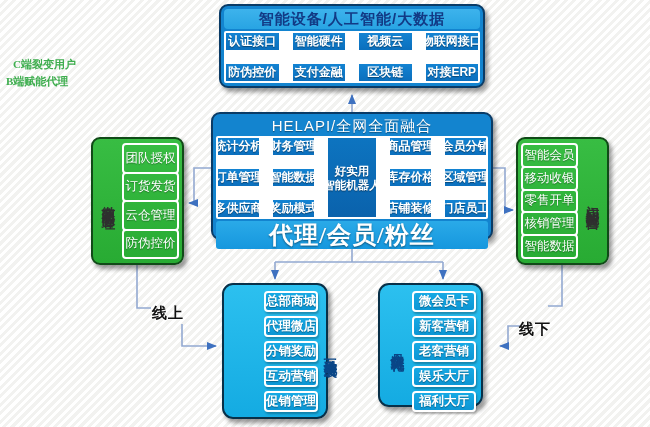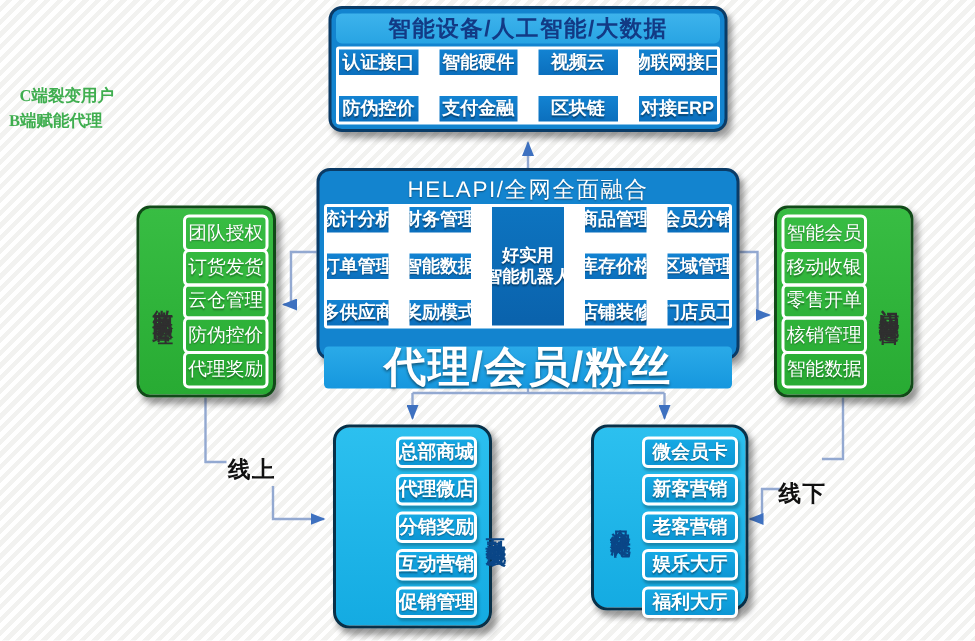--- a/index.html
+++ b/index.html
@@ -27,42 +27,42 @@
   .cellgrid { background:#ffffff; padding:2px; display:grid; gap:14px; flex:1; border-radius:2px; }
   .top-grid { grid-template-columns:repeat(4,1fr); grid-template-rows:repeat(2,1fr); }
   .center-grid { grid-template-columns:1fr 1fr 1.18fr 1fr 1fr; grid-template-rows:repeat(3,1fr); }
   .cell {
     background:linear-gradient(180deg,#1383d2,var(--cell_blue,#0b6fbd));
     color:#fff; font-weight:bold; font-size:12px; text-shadow:0 1px 1px rgba(0,0,0,.4);
     display:flex; align-items:center; justify-content:center; white-space:nowrap; overflow:hidden;
   }
   .cell.robot { background:linear-gradient(180deg,#0d74c0,var(--cell_blue_dark,#0a62ac)); flex-direction:column; font-size:11.5px; line-height:14px; }
   .center-header { color:#fff; font-weight:normal; font-size:15px; letter-spacing:1px; height:21px; display:flex; align-items:center; justify-content:center; text-shadow:0 1px 1px rgba(0,0,0,.4); }
-  .center-footer { background:linear-gradient(180deg,#2aaae8,var(--footer_band,#1697de)); color:#fff; font-weight:bold; font-size:28px; letter-spacing:1px; height:28px; margin-top:12px; border-radius:3px; display:flex; align-items:center; justify-content:center; text-shadow:0 1px 2px rgba(0,0,0,.45); }
+  .center-footer { background:linear-gradient(180deg,#2aaae8,var(--footer_band,#1697de)); color:#fff; font-weight:bold; font-size:24px; letter-spacing:1px; height:28px; margin-top:2px; border-radius:3px; display:flex; align-items:center; justify-content:center; text-shadow:0 1px 2px rgba(0,0,0,.45);font-family:Liberation Serif, serif; }
 
   
   .greenbox { background:linear-gradient(180deg,#38bd43,var(--green,#28ab33)); border:2px solid var(--green_border,#114a18); padding:4px 3px; display:flex; gap:2px; }
   .left-box  { left:91px;  top:137px; width:93px; height:128px; }
   .right-box { left:516px; top:137px; width:93px; height:128px; }
   .vlabel { display:flex; align-items:center; justify-content:center; }
   .vlabel span { writing-mode:vertical-rl; text-orientation:upright; letter-spacing:2px; white-space:nowrap; }
   .greenbox .vlabel { width:24px; }
   .greenbox .vlabel span { color:var(--green_label,#2f2f2f); font-weight:bold; font-size:13.5px; }
   .g-items { flex:1; display:flex; flex-direction:column; }
   .g-item {
     flex:1; border:2px solid #fff; border-radius:4px; margin-top:-2px;
     color:#fff; font-weight:normal; font-size:12.5px; text-shadow:0 1px 1px rgba(0,0,0,.35);
     display:flex; align-items:center; justify-content:center; white-space:nowrap;
   }
   .g-item:first-child { margin-top:0; }
 
   
   .cyanbox { background:linear-gradient(180deg,#2cc0ef,var(--cyan,#14abe2)); border:2px solid var(--cyan_border,#083048); padding:6px 5px; display:flex; gap:3px; border-radius:11px; }
   .bl-box { left:222px; top:283px; width:106px; height:136px;padding-left:40px; }
-  .br-box { left:394px; top:283px; width:105px; height:124px; }
+  .br-box { left:378px; top:283px; width:105px; height:124px; }
   .cyanbox .vlabel { width:24px; }
   .cyanbox .vlabel span { color:var(--cyan_label,#0a4687); font-weight:bold; font-size:13.5px; letter-spacing:1px; }
   .c-items { flex:1; display:flex; flex-direction:column; gap:4px; }
   .c-item {
     flex:1; border:2px solid #fff; border-radius:4px; background:linear-gradient(180deg,#16a9e4,var(--cyan_cell,#0c96d4));
     color:#fff; font-weight:bold; font-size:12.5px; text-shadow:0 1px 1px rgba(0,0,0,.35);
     display:flex; align-items:center; justify-content:center; white-space:nowrap;
     box-shadow:1px 2px 2px rgba(0,0,0,.25);
   }
 
@@ -142,21 +142,20 @@
 
   <div class="box greenbox left-box">
     <div class="vlabel">
       <span>微商团队管理</span>
     </div>
     <div class="g-items">
       <div class="g-item">团队授权</div>
       <div class="g-item">订货发货</div>
       <div class="g-item">云仓管理</div>
       <div class="g-item">防伪控价</div>
-      <div class="g-item">代理奖励</div>
     </div>
   </div>
 
   <div class="box greenbox right-box">
     <div class="g-items">
       <div class="g-item">智能会员</div>
       <div class="g-item">移动收银</div>
       <div class="g-item">零售开单</div>
       <div class="g-item">核销管理</div>
       <div class="g-item">智能数据</div>

